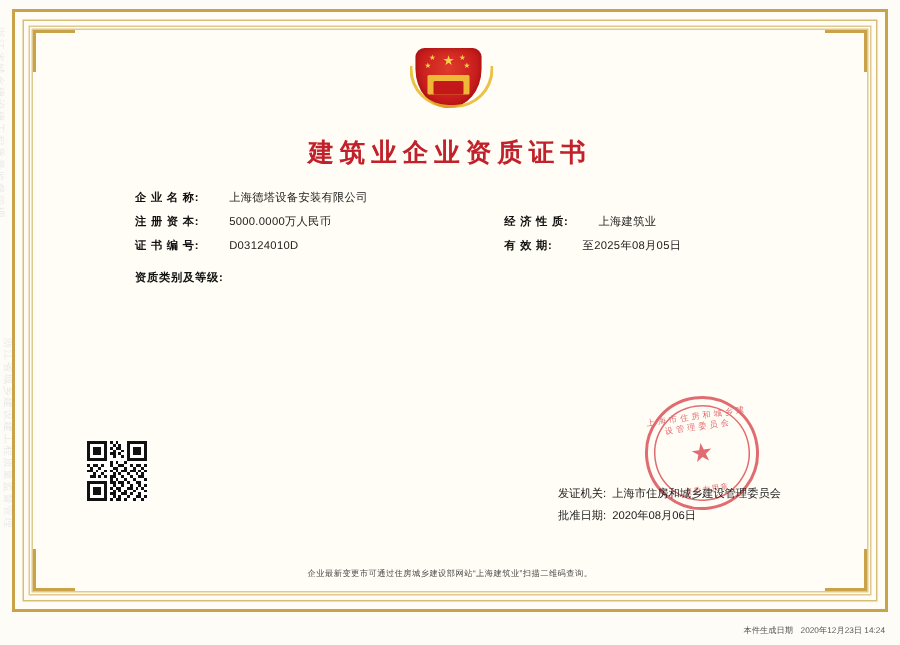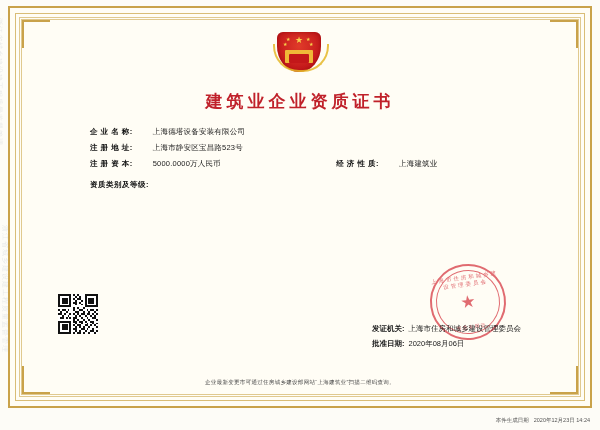--- a/index.html
+++ b/index.html
@@ -271,21 +271,21 @@
     bottom: 38px;
     width: 150px;
     font-size: 7.5px;
     color: #1b1b1b;
   }
   .issue .irow {
     display: flex;
     margin-bottom: 5px;
     line-height: 10px;
   }
-  .issue .ilabel { font-weight: bold; white-space: nowrap; text-align: right; }
+  .issue .ilabel { font-weight: normal; white-space: nowrap; text-align: right; }
   .issue .ivalue { margin-left: 4px; }
 
   
   .cert-footnote {
     position: absolute;
     left: 20px;
     right: 20px;
     bottom: 6px;
     text-align: center;
     font-size: 5.5px;
@@ -365,39 +365,43 @@
 
       <div class="fields">
 
         <div class="frow">
           <div class="fcell full">
             <span class="flabel">企 业 名 称:</span>
             <span class="fvalue">上海德塔设备安装有限公司</span>
           </div>
         </div>
 
-        <div class="frow">
-          <div class="fcell full">
-            <span class="flabel">注 册 地 址:</span>
-            <span class="fvalue">上海市静安区宝昌路523号</span>
-          </div>
-        </div>
 
 
         <div class="frow">
           <div class="fcell left">
             <span class="flabel">注 册 资 本:</span>
             <span class="fvalue">5000.0000万人民币</span>
           </div>
           <div class="fcell right">
             <span class="flabel">经 济 性 质:</span>
             <span class="fvalue">上海建筑业</span>
           </div>
         </div>
 
+        <div class="frow">
+          <div class="fcell left">
+            <span class="flabel">证 书 编 号:</span>
+            <span class="fvalue">D03124010D</span>
+          </div>
+          <div class="fcell right">
+            <span class="flabel">有 效 期:</span>
+            <span class="fvalue">至2025年08月05日</span>
+          </div>
+        </div>
 
         <div class="frow" style="margin-top:10px;">
           <div class="fcell full">
             <span class="flabel">资质类别及等级:</span>
           </div>
         </div>
 
       </div>
 
       <div class="qr">

